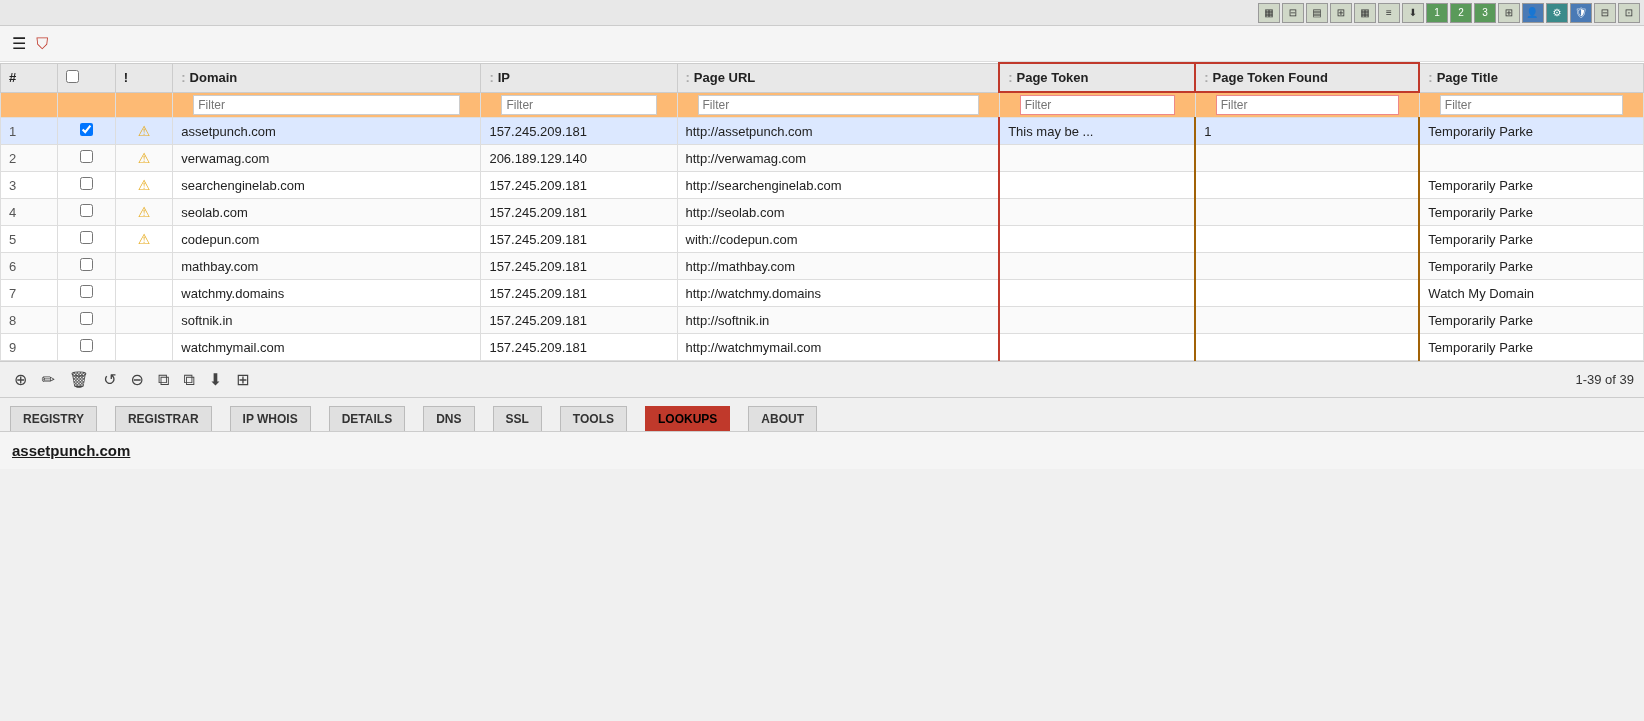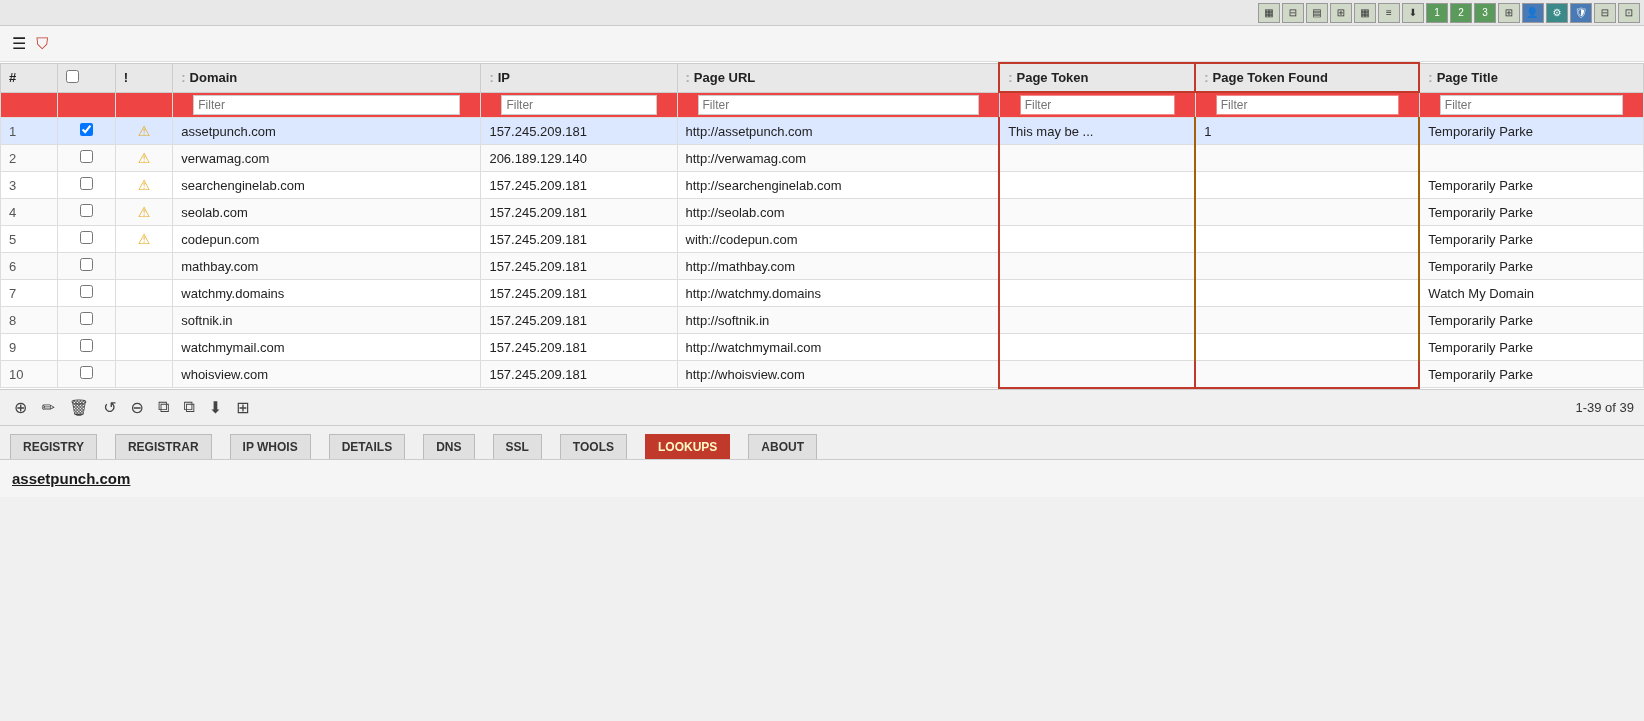--- a/index.html
+++ b/index.html
@@ -80,21 +80,21 @@
     th.col-ip { width: 140px; }
     th.col-url { width: 230px; }
     th.col-token { width: 140px; border: 2px solid #c0392b; margin-left: 44px; }
     th.col-token-found { width: 160px; border: 2px solid #c0392b; }
     th.col-title { width: 160px; }
 
     .col-sep { color: #aaa; margin-right: 4px; }
 
     .filter-row td {
       padding: 2px 20px;
-      background: #ef4444;
+      background: #fdba74;
       border: 1px solid #ddd;
     }
     .filter-input {
       width: 100%;
       border: 1px solid #ccc;
       background: white;
       padding: 2px 4px;
       font-size: 12px;
       color: #999;
     }
@@ -171,21 +171,21 @@
       background: #e0e0e0;
       cursor: pointer;
       font-size: 12px;
       font-weight: bold;
       color: #333;
       text-transform: uppercase;
       border-bottom: none;
     }
     .nav-tab.active {
       background: #c0392b;
-      color: #fef9c3;
+      color: #000000;
       border-color: #c0392b;
     }
 
     
     .domain-link-bar {
       padding: 10px 12px;
       background: #f5f5f5;
     }
     .domain-link {
       font-size: 15px;
@@ -359,31 +359,20 @@
           <td class="row-num">9</td>
           <td class="checkbox-cell"><input type="checkbox" style=""></td>
           <td class="alert-cell"></td>
           <td>watchmymail.com</td>
           <td>157.245.209.181</td>
           <td>http://watchmymail.com</td>
           <td class="token-data-cell"></td>
           <td class="token-data-cell"></td>
           <td>Temporarily Parke</td>
         </tr>
-        <tr>
-          <td class="row-num">10</td>
-          <td class="checkbox-cell"><input type="checkbox" style=""></td>
-          <td class="alert-cell"></td>
-          <td>whoisview.com</td>
-          <td>157.245.209.181</td>
-          <td>http://whoisview.com</td>
-          <td class="token-data-cell-last"></td>
-          <td class="token-data-cell-last"></td>
-          <td>Temporarily Parke</td>
-        </tr>
       </tbody>
   </table>
 </div>
 
 <div class="action-bar">
   <div class="action-icons">
     <button class="action-btn">⊕</button>
     <button class="action-btn">✏</button>
     <button class="action-btn">🗑</button>
     <button class="action-btn">↺</button>

